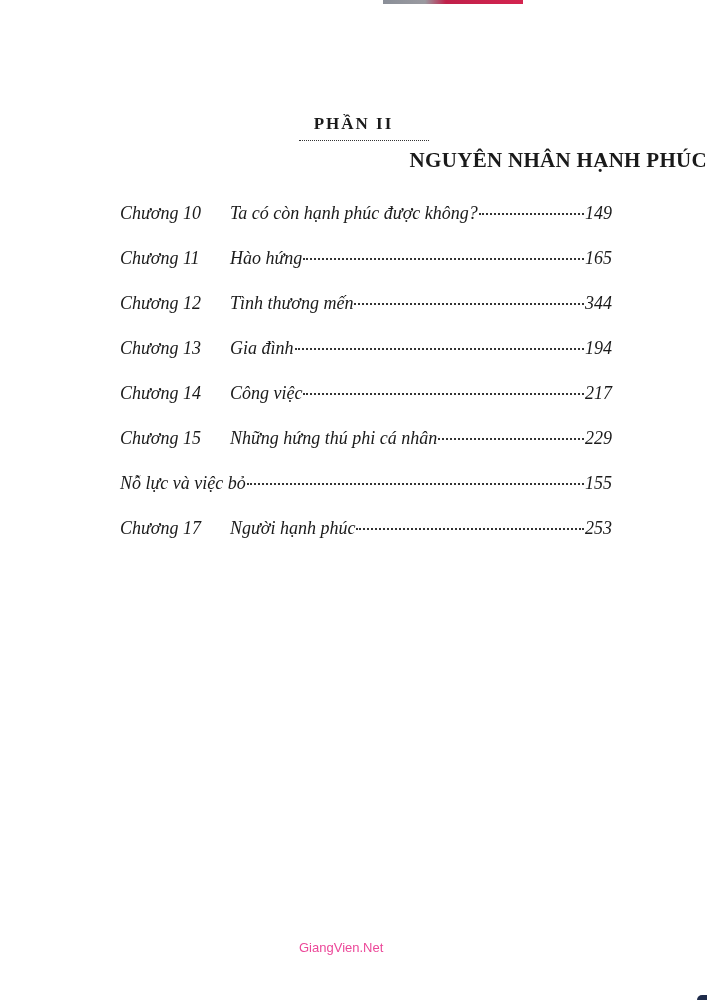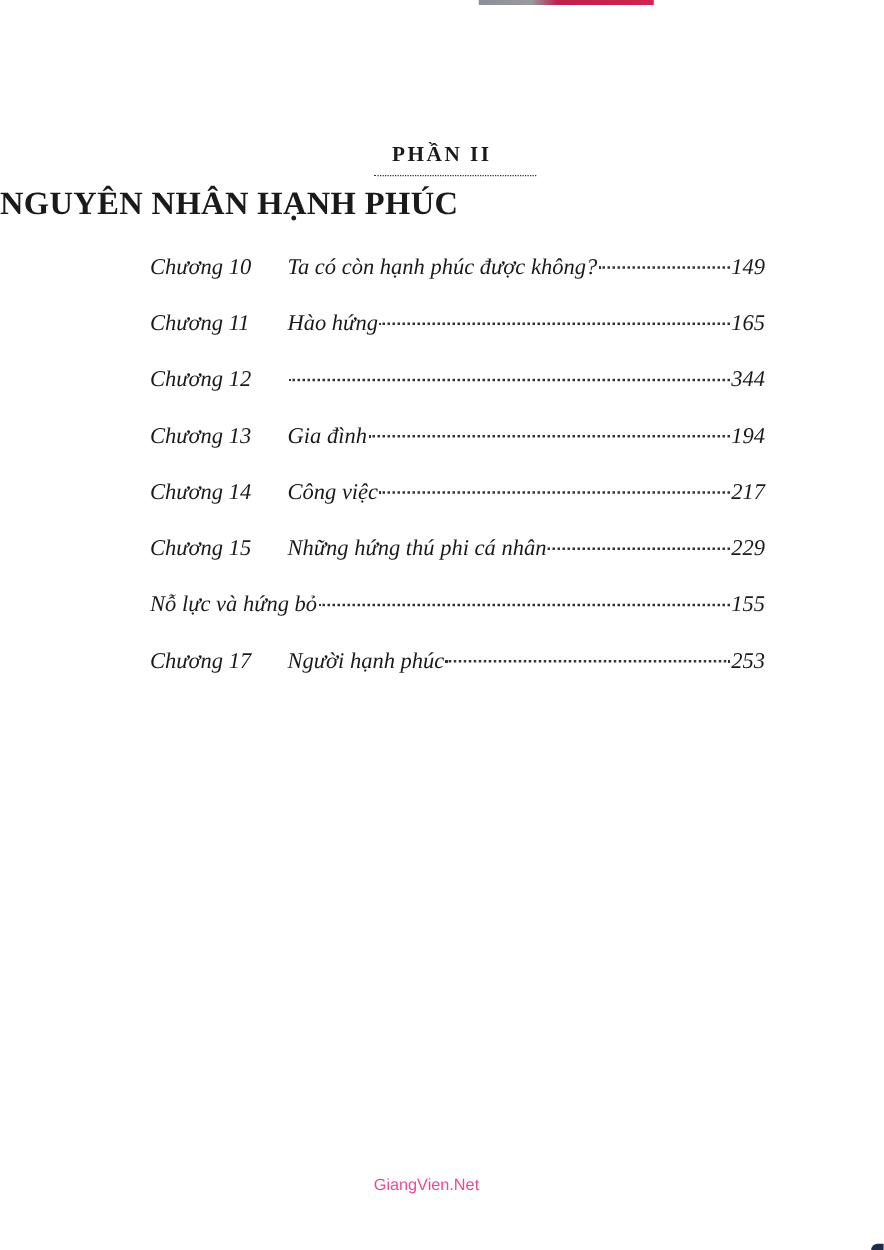--- a/index.html
+++ b/index.html
@@ -18,22 +18,22 @@
     .part-label {
       position: absolute; left: 0; width: 707px; top: 114px; text-align: center;
       font-family: "Liberation Serif", serif; font-weight: bold; font-size: 17px; letter-spacing: 2px;
     }
     .part-label span { display: inline-block; position: relative; padding: 0 0px; }
     .part-underline {
       position: absolute; left: 299px; top: 140px; width: 130px; height: 0;
       border-top: 1.5px dotted #333;
     }
     .part-title {
-      position: absolute; left: 0; width: 707px; top: 148px; text-align: left;
-      font-family: "Liberation Serif", serif; font-weight: bold; font-size: 26px; letter-spacing: 0.3px;
+      position: absolute; left: 0; width: 707px; top: 148px; text-align: right;
+      font-family: "Liberation Serif", serif; font-weight: bold; font-size: 21px; letter-spacing: 0.3px;
     }
     .toc {
       position: absolute; left: 120px; top: 198px; width: 492px;
       font-family: "Liberation Serif", serif; font-size: 18px; font-style: italic;
     }
     .toc-row {
       display: flex; align-items: baseline; height: 45px; line-height: 30px;
     }
     .chap { width: 110px; flex: 0 0 110px; white-space: nowrap; }
     .title { white-space: nowrap; }
@@ -66,20 +66,21 @@
     <span class="page">149</span>
   </div>
   <div class="toc-row">
     <span class="chap">Chương 11</span>
     <span class="title">Hào hứng</span>
     <span class="leader"></span>
     <span class="page">165</span>
   </div>
   <div class="toc-row">
     <span class="chap">Chương 12</span>
+    <span class="title">Tình thương mến</span>
     <span class="leader"></span>
     <span class="page">344</span>
   </div>
   <div class="toc-row">
     <span class="chap">Chương 13</span>
     <span class="title">Gia đình</span>
     <span class="leader"></span>
     <span class="page">194</span>
   </div>
   <div class="toc-row">
@@ -88,21 +89,21 @@
     <span class="leader"></span>
     <span class="page">217</span>
   </div>
   <div class="toc-row">
     <span class="chap">Chương 15</span>
     <span class="title">Những hứng thú phi cá nhân</span>
     <span class="leader"></span>
     <span class="page">229</span>
   </div>
   <div class="toc-row">
-    <span class="title">Nỗ lực và hứng bỏ</span>
+    <span class="title">Nỗ lực và việc bỏ</span>
     <span class="leader"></span>
     <span class="page">155</span>
   </div>
   <div class="toc-row">
     <span class="chap">Chương 17</span>
     <span class="title">Người hạnh phúc</span>
     <span class="leader"></span>
     <span class="page">253</span>
   </div>
 </div>

